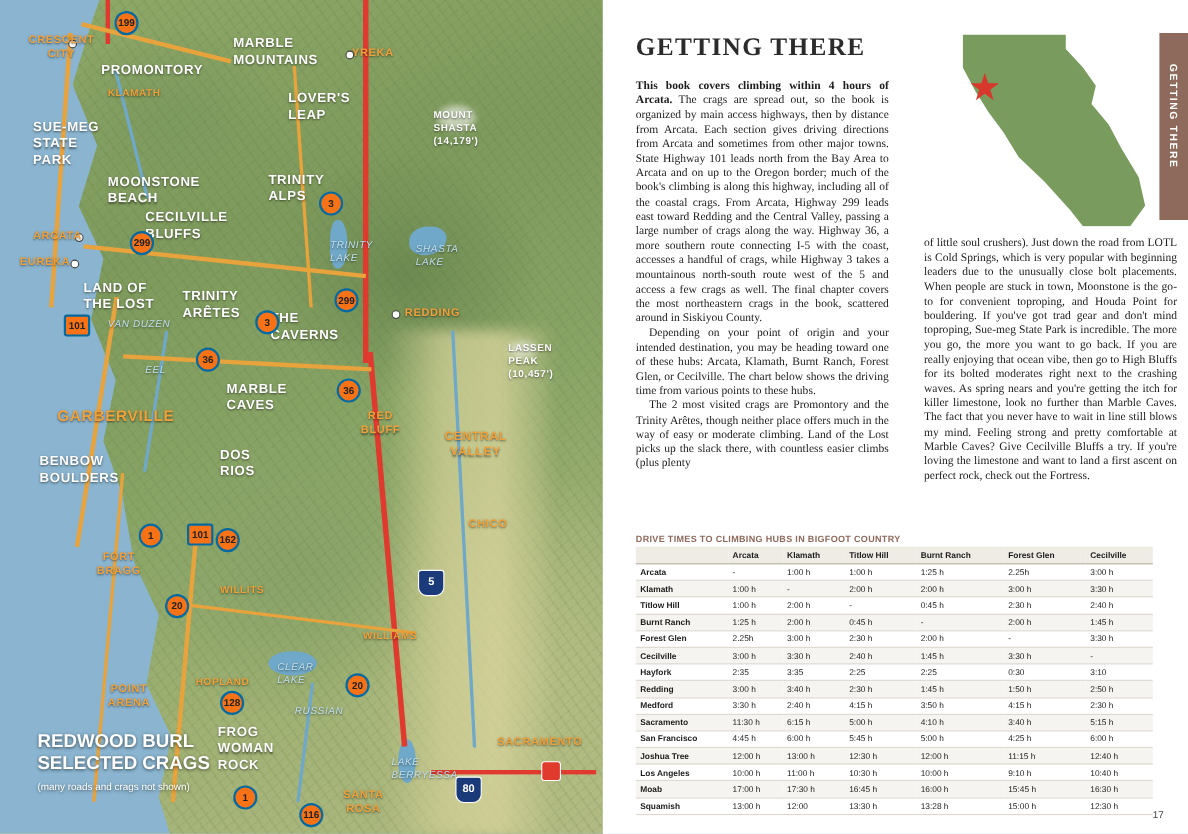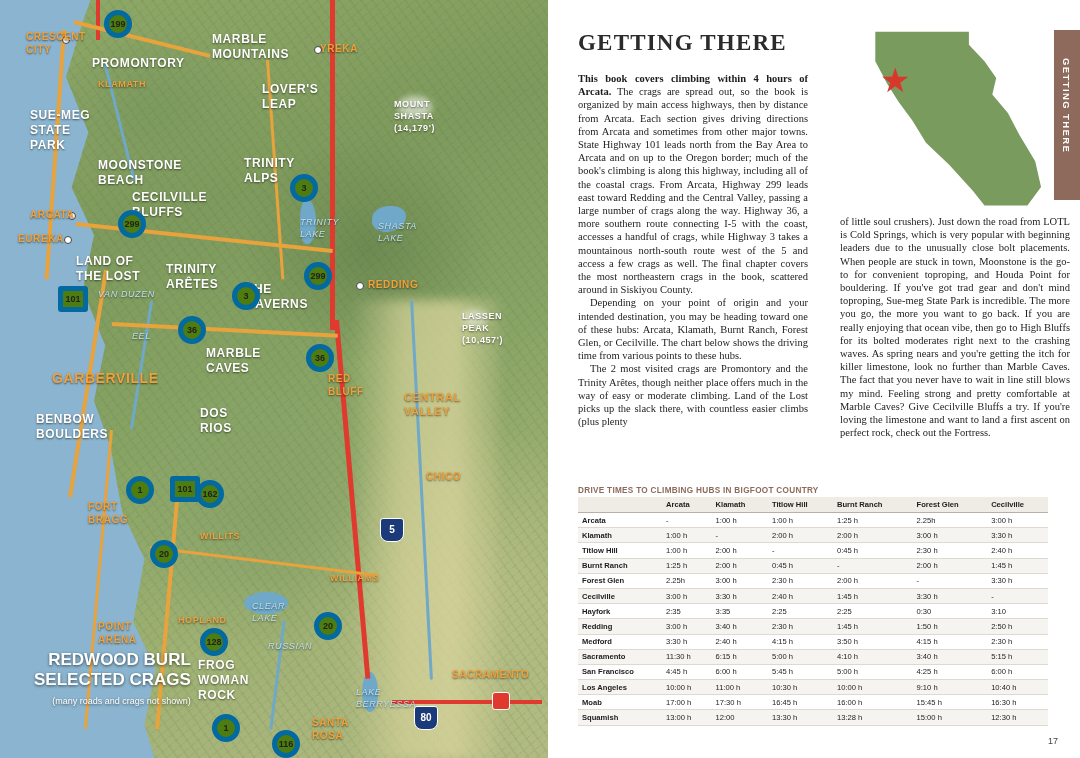--- a/index.html
+++ b/index.html
@@ -50,35 +50,35 @@
   .snow1{position:absolute;left:398px;top:96px;width:34px;height:22px;border-radius:50%;background:rgba(255,255,255,.55);filter:blur(3px);}
   .snow2{position:absolute;left:462px;top:310px;width:26px;height:16px;border-radius:50%;background:rgba(255,255,255,.45);filter:blur(3px);}
 
   
   .road{position:absolute;background:#e8a33c;}
   .hwy-red{position:absolute;background:#e03a2f;}
   .lake{position:absolute;background:#6fa8c8;border-radius:50%;}
   .river{position:absolute;background:#6fa8c8;}
 
   .mlabel{position:absolute;color:#fff;font-family:"Liberation Sans",sans-serif;font-weight:bold;letter-spacing:.6px;text-shadow:0 1px 2px rgba(0,0,0,.55);}
-  .mlabel.orange{color:#f0a13a;}
+  .mlabel.orange{color:#f0a13a;text-align:center;}
   .mlabel.blue{color:#bfe0f0;font-weight:normal;font-style:italic;}
   .shield{
-    position:absolute;background:#4d7c0f;color:#222;font-family:"Liberation Sans",sans-serif;
+    position:absolute;background:#f97316;color:#222;font-family:"Liberation Sans",sans-serif;
     font-weight:bold;font-size:9px;text-align:center;border-radius:50%;
-    width:18px;height:18px;line-height:18px;border:5px solid #0369a1;
+    width:18px;height:18px;line-height:18px;border:2px solid #0369a1;
   }
   .shield.sq{border-radius:3px;width:20px;height:16px;line-height:16px;margin-top:18px;}
   .shield.is{
     background:#1b3a7a;color:#fff;border-radius:3px 3px 8px 8px;border:1px solid #fff;
     width:22px;height:22px;line-height:22px;font-size:10px;
   }
   .dot{position:absolute;width:6px;height:6px;background:#fff;border-radius:50%;border:1px solid #444;}
   .dot.red{background:#e03a2f;border-color:#fff;}
-  .title-block{position:absolute;left:34px;top:650px;text-align:right;}
+  .title-block{position:absolute;left:34px;top:664px;}
   .title-block .t1{color:#fff;font-family:"Liberation Sans",sans-serif;font-weight:bold;font-size:17px;line-height:20px;text-shadow:0 1px 3px rgba(0,0,0,.6);}
   .title-block .t2{color:#fff;font-family:"Liberation Sans",sans-serif;font-size:9px;margin-top:6px;text-shadow:0 1px 3px rgba(0,0,0,.6);}
 
   
   .right{position:absolute;left:548px;top:0;width:532px;height:758px;background:#fff;}
   .heading{
     position:absolute;left:30px;top:30px;
     font-family:"Liberation Serif",serif;font-weight:bold;font-size:23px;
     letter-spacing:1.2px;color:#2b2b2b;
   }
@@ -404,20 +404,29 @@
           <tr>
             <td class="rowhead">San Francisco</td>
             <td>4:45 h</td>
             <td>6:00 h</td>
             <td>5:45 h</td>
             <td>5:00 h</td>
             <td>4:25 h</td>
             <td>6:00 h</td>
           </tr>
           <tr>
+            <td class="rowhead">Joshua Tree</td>
+            <td>12:00 h</td>
+            <td>13:00 h</td>
+            <td>12:30 h</td>
+            <td>12:00 h</td>
+            <td>11:15 h</td>
+            <td>12:40 h</td>
+          </tr>
+          <tr>
             <td class="rowhead">Los Angeles</td>
             <td>10:00 h</td>
             <td>11:00 h</td>
             <td>10:30 h</td>
             <td>10:00 h</td>
             <td>9:10 h</td>
             <td>10:40 h</td>
           </tr>
           <tr>
             <td class="rowhead">Moab</td>

